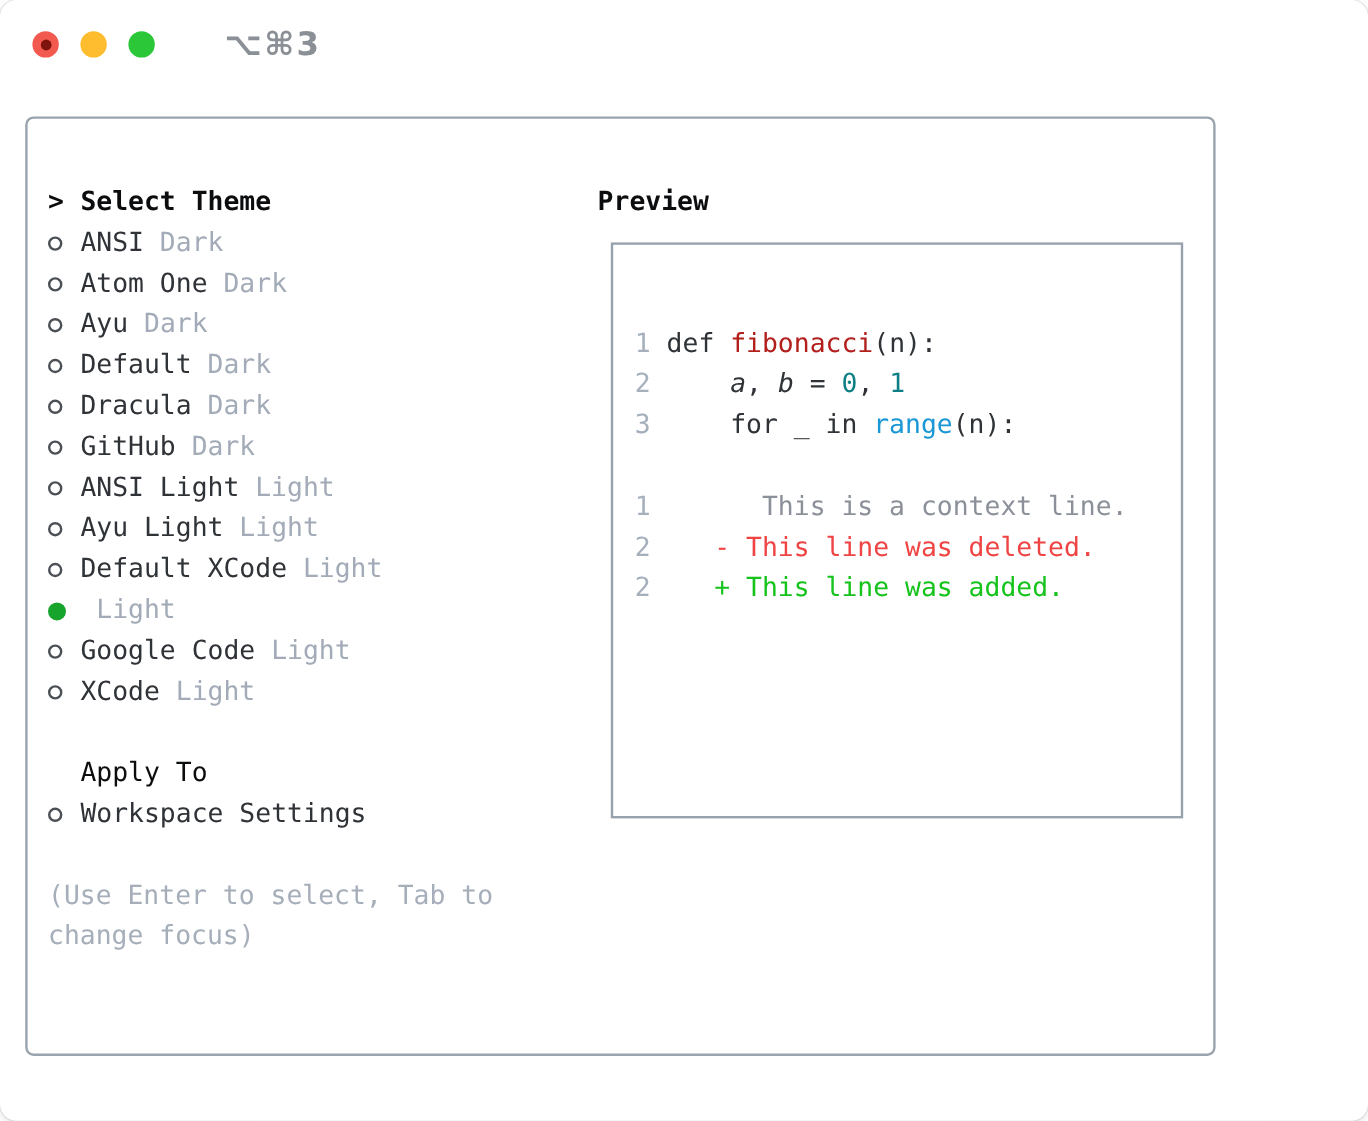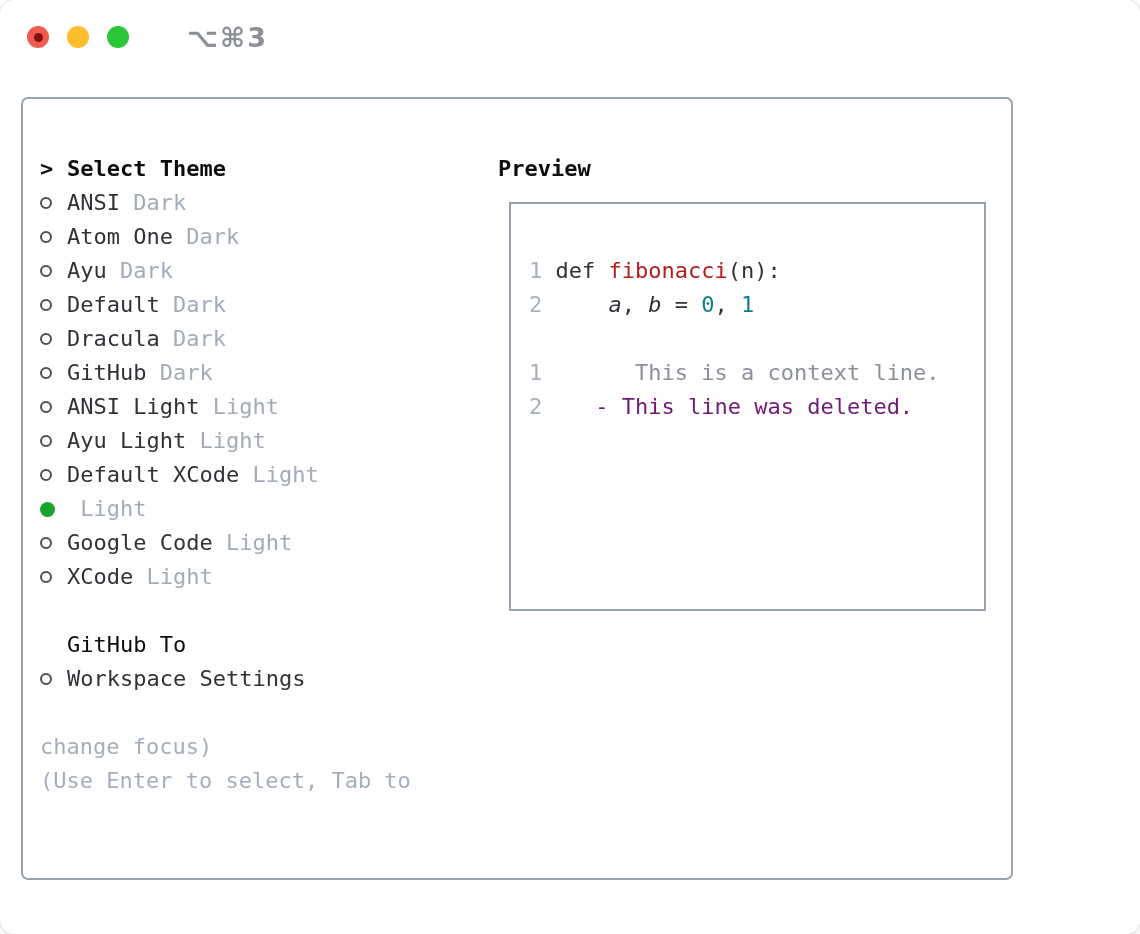--- a/index.html
+++ b/index.html
@@ -81,37 +81,37 @@
   .row.selected .item-name { color: #17a42c; }
 
   .blank-row { height: 34px; }
 
   .hint { color: #a6aeba; height: 34px; white-space: pre; }
 
   
   .preview-title { font-weight: bold; color: #0b0d0f; height: 34px; }
   .preview-box {
     margin-left: 11px; margin-top: 16px;
-    width: 477px; height: 409px;
+    width: 477px; height: 480px;
     border: 2px solid #98a2ad;
     background: #ffffff;
-    padding: 50px 18px;
+    padding: 66px 18px;
     overflow: hidden;
   }
   .pline { white-space: pre; height: 34px; }
   .gutter { color: #a6b0bc; }
   .diff-block { margin-top: 34px; }
 
   .tok-fg       { color: #2f3337; }
   .tok-function { color: #b2201d; }
   .tok-number   { color: #0d7f84; }
   .tok-builtin  { color: #1a97d5; }
   .tok-var      { color: #2f3337; font-style: italic; }
   .tok-context  { color: #8b9099; margin-top: 12px; }
-  .tok-deleted  { color: #701a75; }
+  .tok-deleted  { color: #ef4444; }
   .tok-added    { color: #16c31c; }
 </style>
 </head>
 <body>
 
 <div class="window">
 
   <div class="titlebar">
     <div class="light red">
       <div class="inner-dot"></div>
@@ -141,41 +141,43 @@
           <div class="row"><span class="marker"><span class="radio-ring"></span></span><span class="item-name">Default XCode</span><span class="item-variant">Light</span></div>
           <div class="row selected"><span class="marker"><span class="radio-dot"></span></span><span class="item-variant">Light</span></div>
           <div class="row"><span class="marker"><span class="radio-ring"></span></span><span class="item-name">Google Code</span><span class="item-variant">Light</span></div>
           <div class="row"><span class="marker"><span class="radio-ring"></span></span><span class="item-name">XCode</span><span class="item-variant">Light</span></div>
         </div>
 
       <div class="blank-row"></div>
 
       <div class="row">
         <span class="marker"></span>
-        <span class="subhdr">GitHub To</span>
+        <span class="subhdr">Apply To</span>
       </div>
 
       <div id="apply-to-list">
           <div class="row"><span class="marker"><span class="radio-ring"></span></span><span class="item-name">Workspace Settings</span></div>
         </div>
 
       <div class="blank-row"></div>
 
+      <div class="hint">(Use Enter to select, Tab to</div>
       <div class="hint">change focus)</div>
-      <div class="hint">(Use Enter to select, Tab to</div>
     </div>
 
     <div class="right-col">
       <div class="preview-title">Preview</div>
       <div class="preview-box">
         <div id="code-block">
             <div class="pline"><span class="gutter">1 </span><span class="tok-fg">def </span><span class="tok-function">fibonacci</span><span class="tok-fg">(n):</span></div>
             <div class="pline"><span class="gutter">2 </span><span class="tok-fg">    </span><span class="tok-var">a</span><span class="tok-fg">, </span><span class="tok-var">b</span><span class="tok-fg"> = </span><span class="tok-number">0</span><span class="tok-fg">, </span><span class="tok-number">1</span></div>
+            <div class="pline"><span class="gutter">3 </span><span class="tok-fg">    for _ in </span><span class="tok-builtin">range</span><span class="tok-fg">(n):</span></div>
           </div>
         <div id="diff-block" class="diff-block">
             <div class="pline"><span class="gutter">1 </span><span class="tok-context">      This is a context line.</span></div>
             <div class="pline"><span class="gutter">2 </span><span class="tok-deleted">   - This line was deleted.</span></div>
+            <div class="pline"><span class="gutter">2 </span><span class="tok-added">   + This line was added.</span></div>
           </div>
       </div>
     </div>
 
   </div>
 </div>
 
 </body></html>

